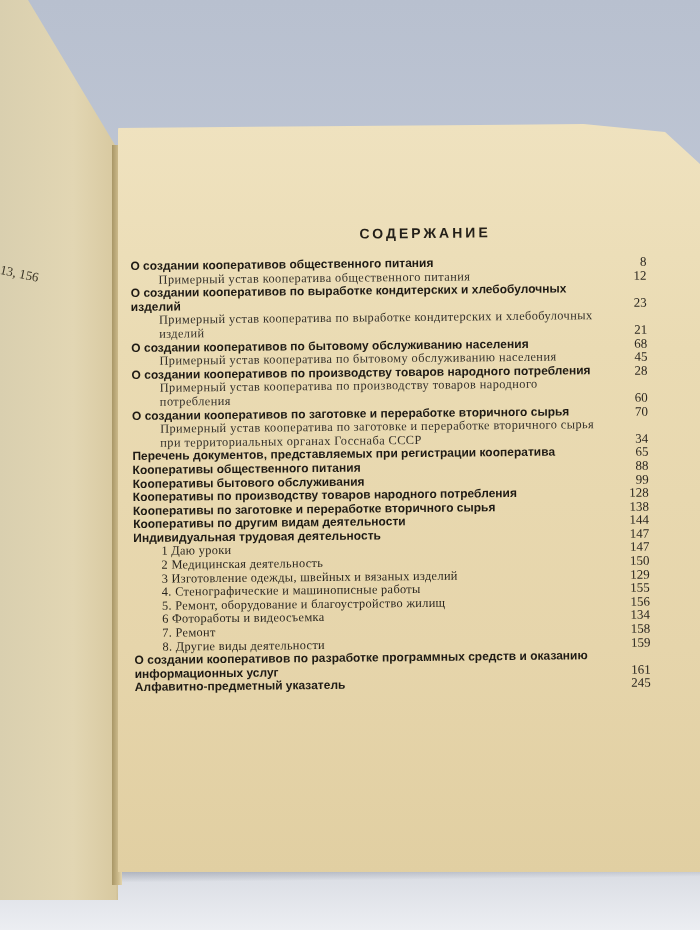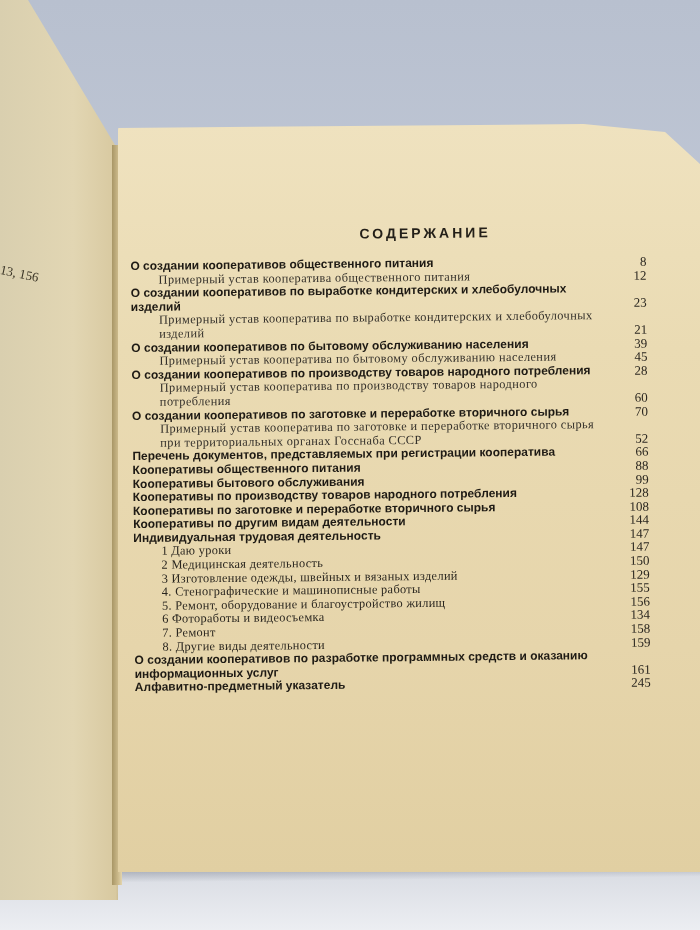--- a/index.html
+++ b/index.html
@@ -88,61 +88,61 @@
       <li class="toc-row level-0">
         <span class="toc-title">О создании кооперативов по выработке кондитерских и хлебобулочных изделий</span>
         <span class="toc-page">23</span>
       </li>
       <li class="toc-row level-1">
         <span class="toc-title">Примерный устав кооператива по выработке кондитерских и хлебобулочных изделий</span>
         <span class="toc-page">21</span>
       </li>
       <li class="toc-row level-0">
         <span class="toc-title">О создании кооперативов по бытовому обслуживанию населения</span>
-        <span class="toc-page">39</span>
+        <span class="toc-page">68</span>
       </li>
       <li class="toc-row level-1">
         <span class="toc-title">Примерный устав кооператива по бытовому обслуживанию населения</span>
         <span class="toc-page">45</span>
       </li>
       <li class="toc-row level-0">
         <span class="toc-title">О создании кооперативов по производству товаров народного потребления</span>
         <span class="toc-page">28</span>
       </li>
       <li class="toc-row level-1">
         <span class="toc-title">Примерный устав кооператива по производству товаров народного потребления</span>
         <span class="toc-page">60</span>
       </li>
       <li class="toc-row level-0">
         <span class="toc-title">О создании кооперативов по заготовке и переработке вторичного сырья</span>
         <span class="toc-page">70</span>
       </li>
       <li class="toc-row level-1">
         <span class="toc-title">Примерный устав кооператива по заготовке и переработке вторичного сырья при территориальных органах Госснаба СССР</span>
-        <span class="toc-page">52</span>
+        <span class="toc-page">34</span>
       </li>
       <li class="toc-row level-0">
         <span class="toc-title">Перечень документов, представляемых при регистрации кооператива</span>
-        <span class="toc-page">66</span>
+        <span class="toc-page">65</span>
       </li>
       <li class="toc-row level-3">
         <span class="toc-title">Кооперативы общественного питания</span>
         <span class="toc-page">88</span>
       </li>
       <li class="toc-row level-3">
         <span class="toc-title">Кооперативы бытового обслуживания</span>
         <span class="toc-page">99</span>
       </li>
       <li class="toc-row level-3">
         <span class="toc-title">Кооперативы по производству товаров народного потребления</span>
         <span class="toc-page">128</span>
       </li>
       <li class="toc-row level-3">
         <span class="toc-title">Кооперативы по заготовке и переработке вторичного сырья</span>
-        <span class="toc-page">108</span>
+        <span class="toc-page">138</span>
       </li>
       <li class="toc-row level-3">
         <span class="toc-title">Кооперативы по другим видам деятельности</span>
         <span class="toc-page">144</span>
       </li>
       <li class="toc-row level-3">
         <span class="toc-title">Индивидуальная трудовая деятельность</span>
         <span class="toc-page">147</span>
       </li>
       <li class="toc-row level-2">

